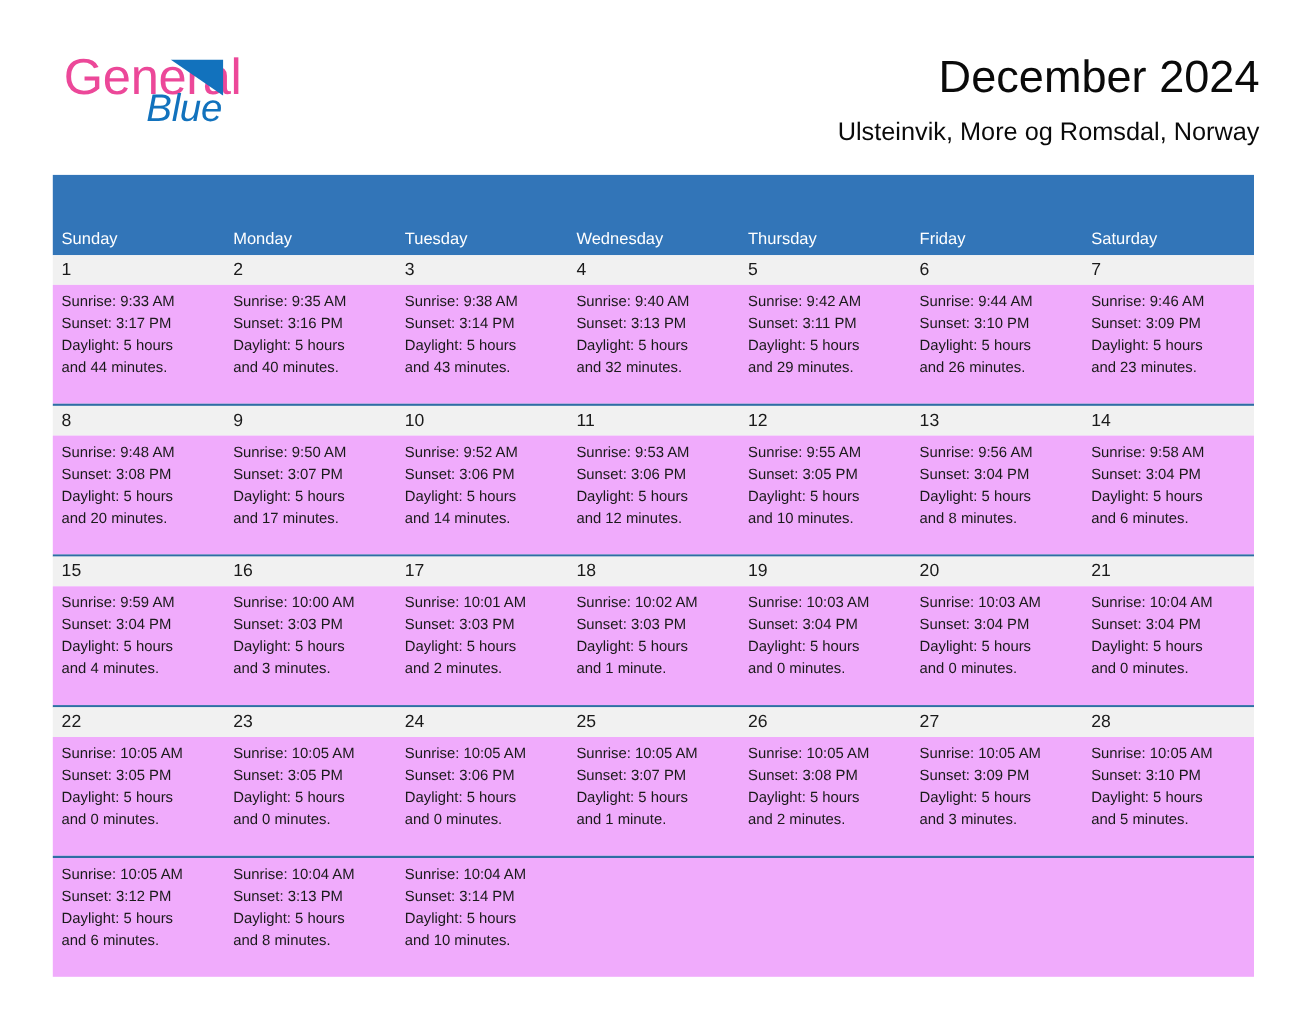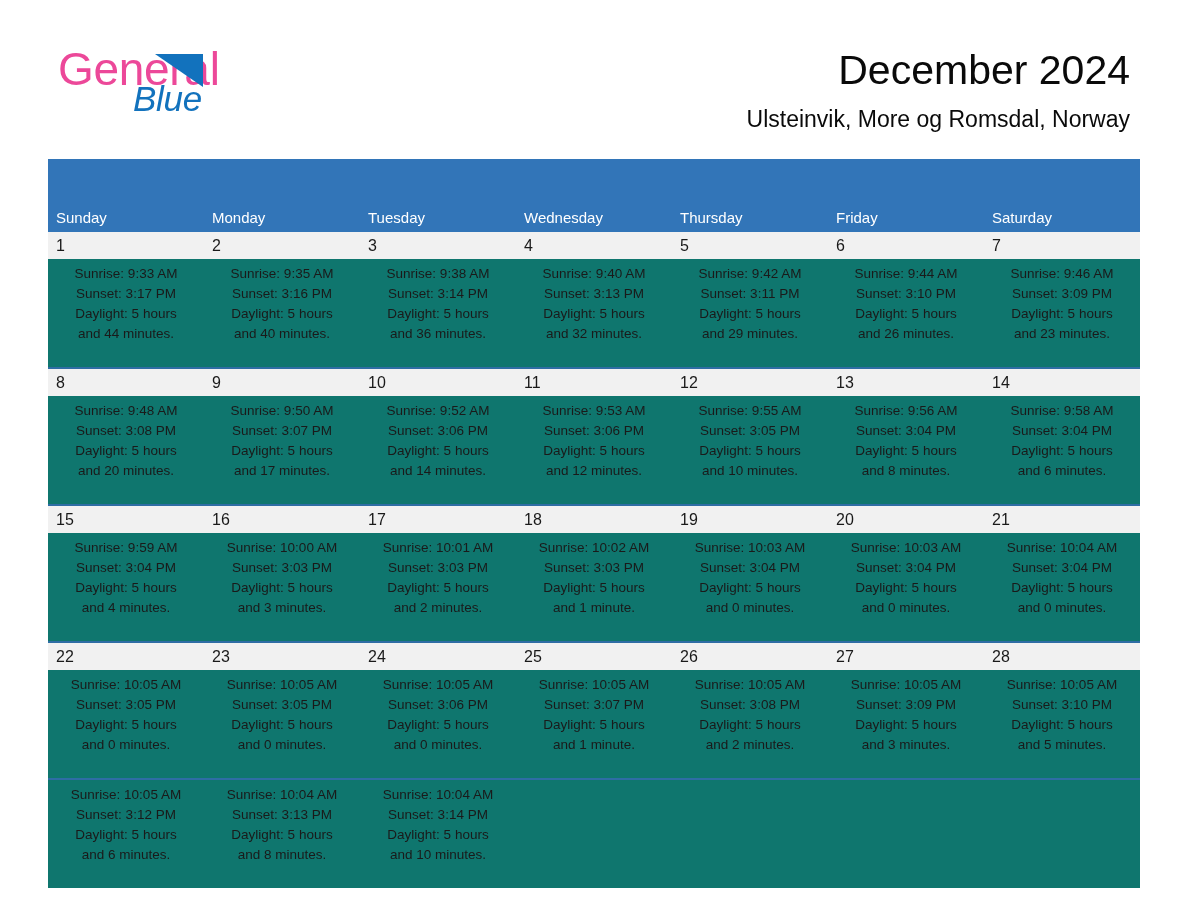--- a/index.html
+++ b/index.html
@@ -53,21 +53,21 @@
     line-height: 35px;
     letter-spacing: -0.3px;
     color: #1272bd;
     font-weight: 400;
     white-space: nowrap;
     font-style: italic;
   }
 
   .title-block {
     position: absolute;
-    right: 58px;
+    right: 43px;
     top: 46px;
     text-align: right;
   }
   .cal-title {
     font-size: 41px;
     line-height: 48px;
     font-weight: 400;
     color: #0a0a0a;
     white-space: nowrap;
   }
@@ -123,22 +123,21 @@
     flex: 1 1 0;
     height: 27px;
     line-height: 27px;
     padding-left: 8px;
     box-sizing: border-box;
     font-size: 16px;
     color: #1a1a1a;
   }
   .detail-row {
     display: flex;
-    background: #0f766e;
-    text-align: center;
+    background: #f0abfc;
   }
   .detail-cell {
     flex: 1 1 0;
     padding: 5px 8px 0 8px;
     box-sizing: border-box;
     height: 108px;
   }
   .detail-cell p {
     margin: 0;
     font-size: 13.5px;
@@ -202,21 +201,21 @@
       <div class="detail-cell">
         <p>Sunrise: 9:35 AM</p>
         <p>Sunset: 3:16 PM</p>
         <p>Daylight: 5 hours</p>
         <p>and 40 minutes.</p>
       </div>
       <div class="detail-cell">
         <p>Sunrise: 9:38 AM</p>
         <p>Sunset: 3:14 PM</p>
         <p>Daylight: 5 hours</p>
-        <p>and 36 minutes.</p>
+        <p>and 43 minutes.</p>
       </div>
       <div class="detail-cell">
         <p>Sunrise: 9:40 AM</p>
         <p>Sunset: 3:13 PM</p>
         <p>Daylight: 5 hours</p>
         <p>and 32 minutes.</p>
       </div>
       <div class="detail-cell">
         <p>Sunrise: 9:42 AM</p>
         <p>Sunset: 3:11 PM</p>

